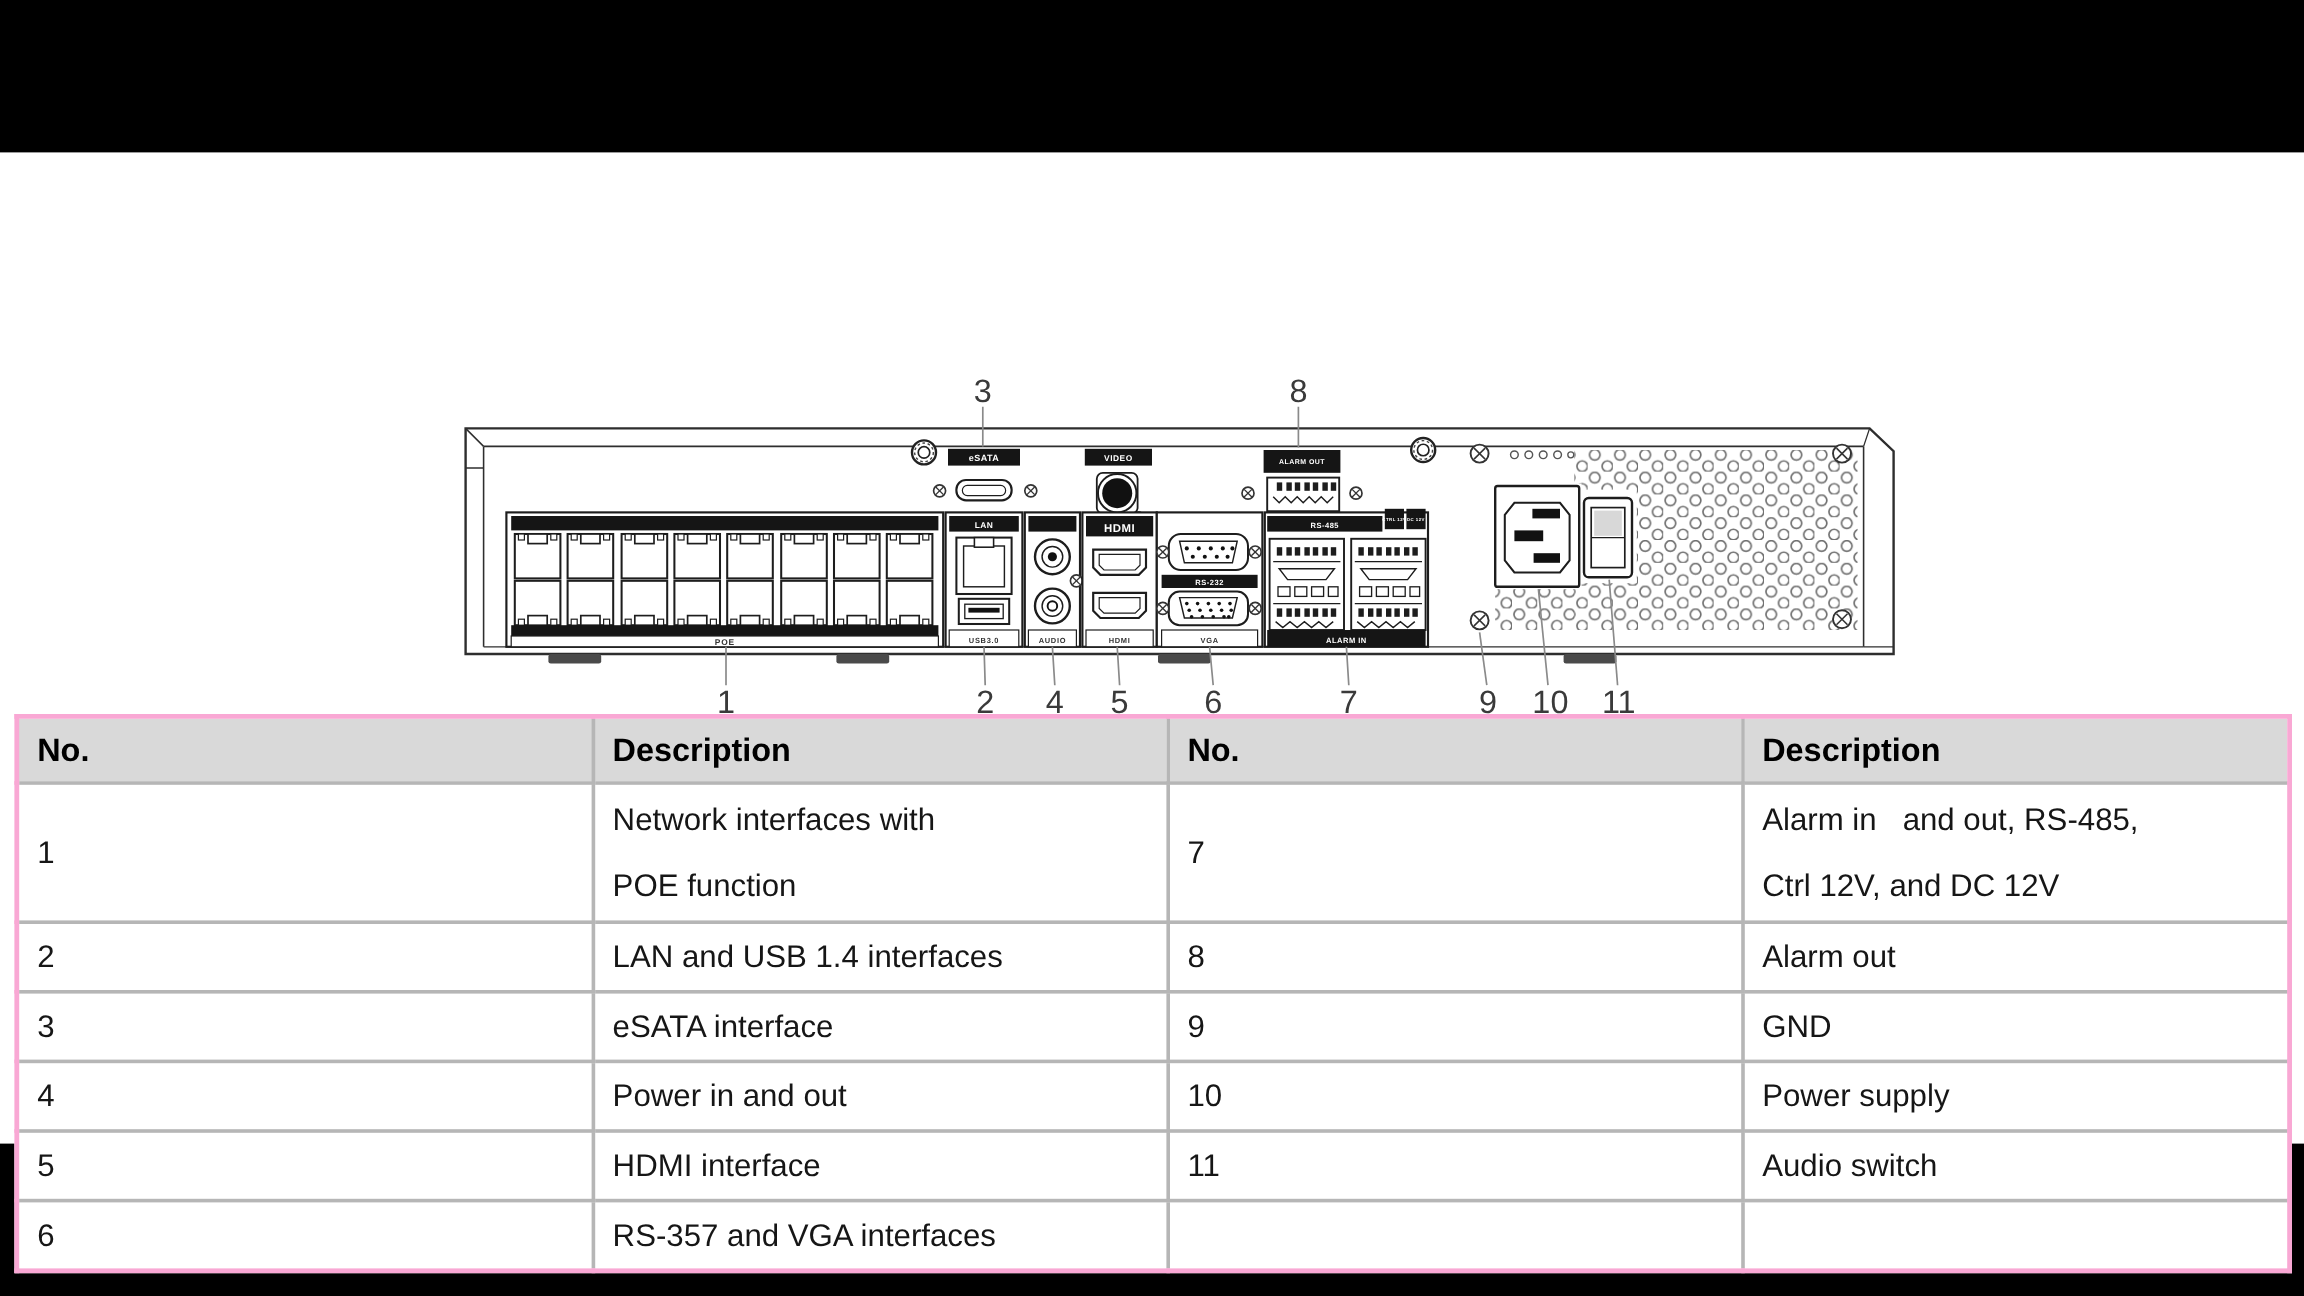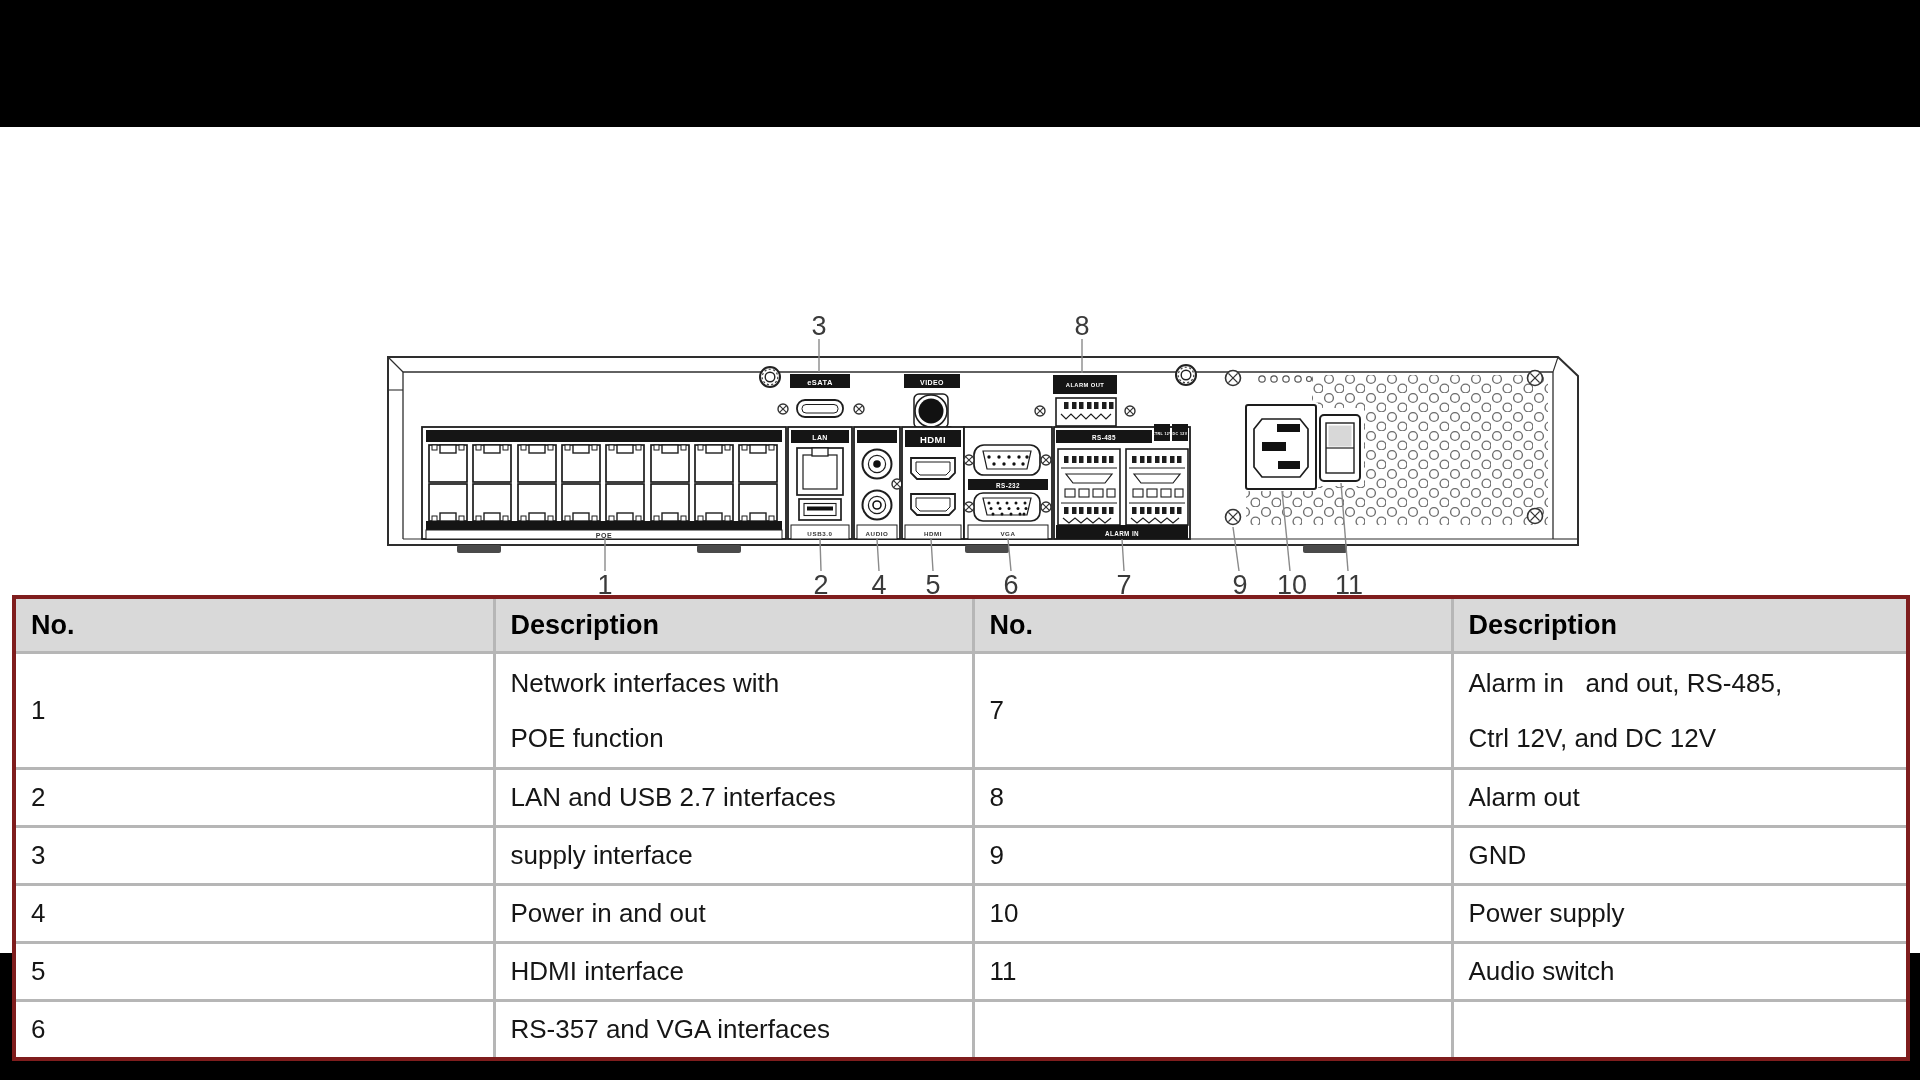--- a/index.html
+++ b/index.html
@@ -6,21 +6,21 @@
             font-family:"Liberation Sans",sans-serif;}
   #stage{position:absolute;left:0;top:0;width:1920px;height:1080px;background:#000;}
   #content{position:absolute;left:0;top:127px;width:1920px;height:826px;background:#ffffff;}
   #panel-figure{position:absolute;left:380px;top:180px;width:1210px;height:300px;}
 
   
   #spec-table{position:absolute;left:12px;top:468px;border-collapse:collapse;table-layout:fixed;
               width:1894px;background:#fff;color:#161616;}
   #spec-table td,#spec-table th{border:3px solid #b6b6b6;padding:0 0 0 15px;text-align:left;
               vertical-align:middle;overflow:hidden;}
-  #spec-table{border:4px solid #7f1d1d;}
+  #spec-table{border:4px solid #f9a8d4;}
   #spec-table th{background:#d9d9d9;font-size:27px;font-weight:bold;height:52px;color:#000;}
   #spec-table td{font-size:26px;height:52px;}
   #spec-table tr.tall td{height:113px;}
   td.desc{white-space:pre-wrap;line-height:55px;}
   
   svg .ln{stroke:#2e2e2e;fill:none;}
   svg text{font-family:"Liberation Sans",sans-serif;}
   .lbl{fill:#ffffff;font-weight:bold;text-anchor:middle;letter-spacing:.4px;}
   .lbl-dark{fill:#333;font-weight:bold;text-anchor:middle;letter-spacing:.6px;}
   .callout{fill:#3a3a3a;font-size:27px;text-anchor:middle;}
@@ -329,27 +329,27 @@
         <tr class="tall">
           <td>1</td>
           <td class="desc">Network interfaces with
 POE function</td>
           <td>7</td>
           <td class="desc">Alarm in   and out, RS-485,
 Ctrl 12V, and DC 12V</td>
         </tr>
         <tr>
           <td>2</td>
-          <td class="desc">LAN and USB 2.7 interfaces</td>
+          <td class="desc">LAN and USB 1.4 interfaces</td>
           <td>8</td>
           <td class="desc">Alarm out</td>
         </tr>
         <tr>
           <td>3</td>
-          <td class="desc">supply interface</td>
+          <td class="desc">eSATA interface</td>
           <td>9</td>
           <td class="desc">GND</td>
         </tr>
         <tr>
           <td>4</td>
           <td class="desc">Power in and out</td>
           <td>10</td>
           <td class="desc">Power supply</td>
         </tr>
         <tr>

